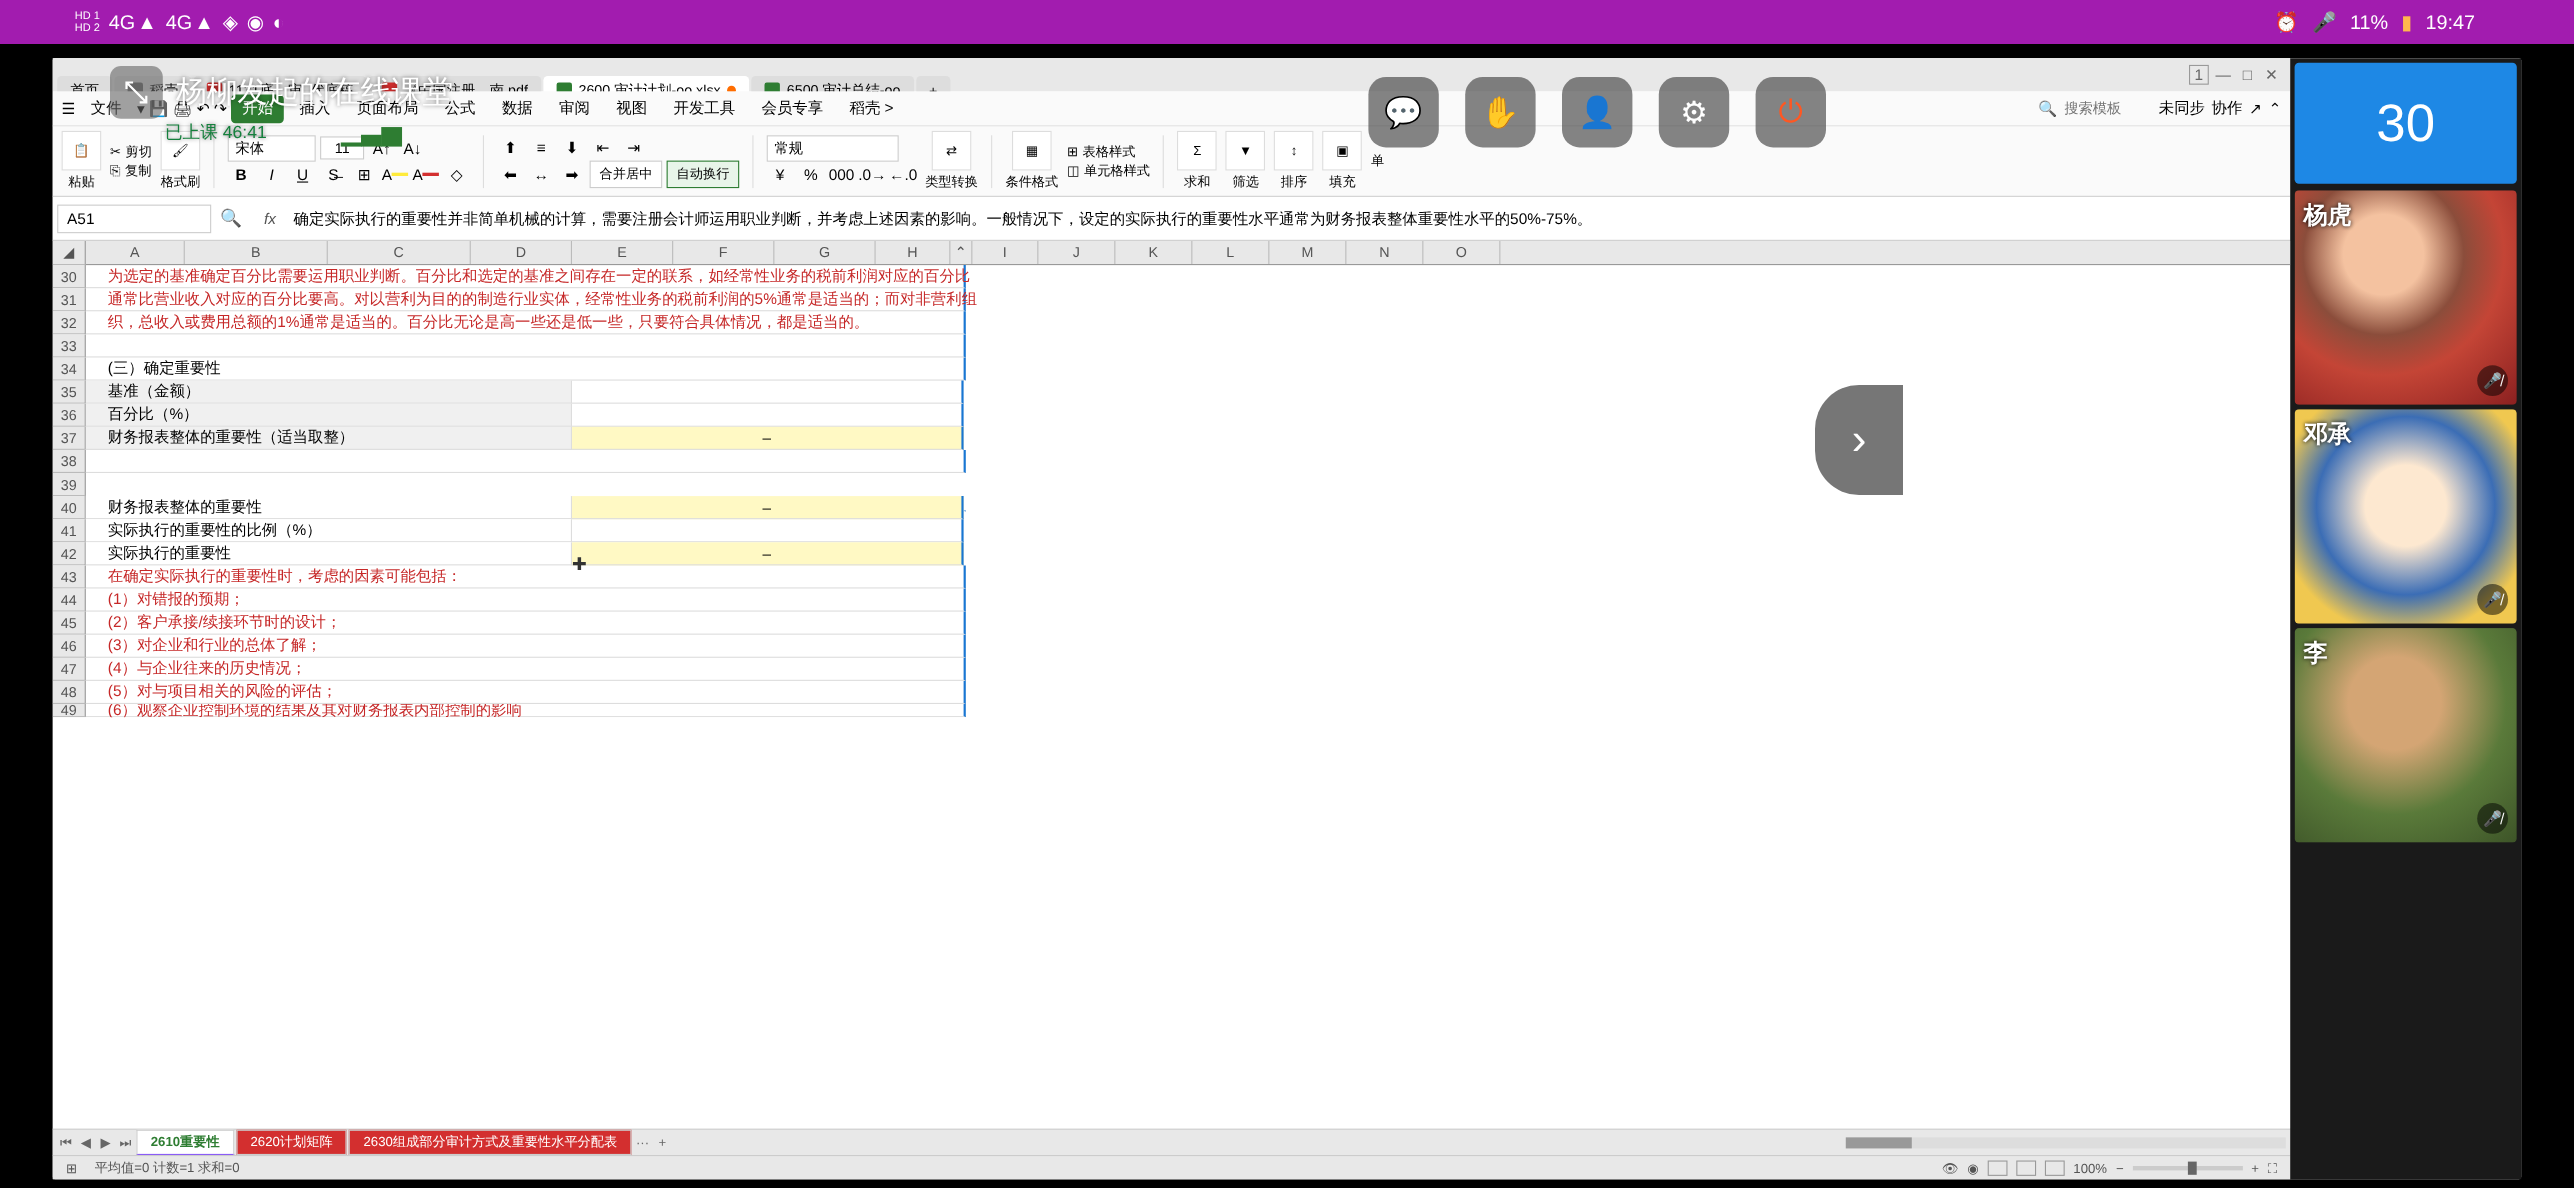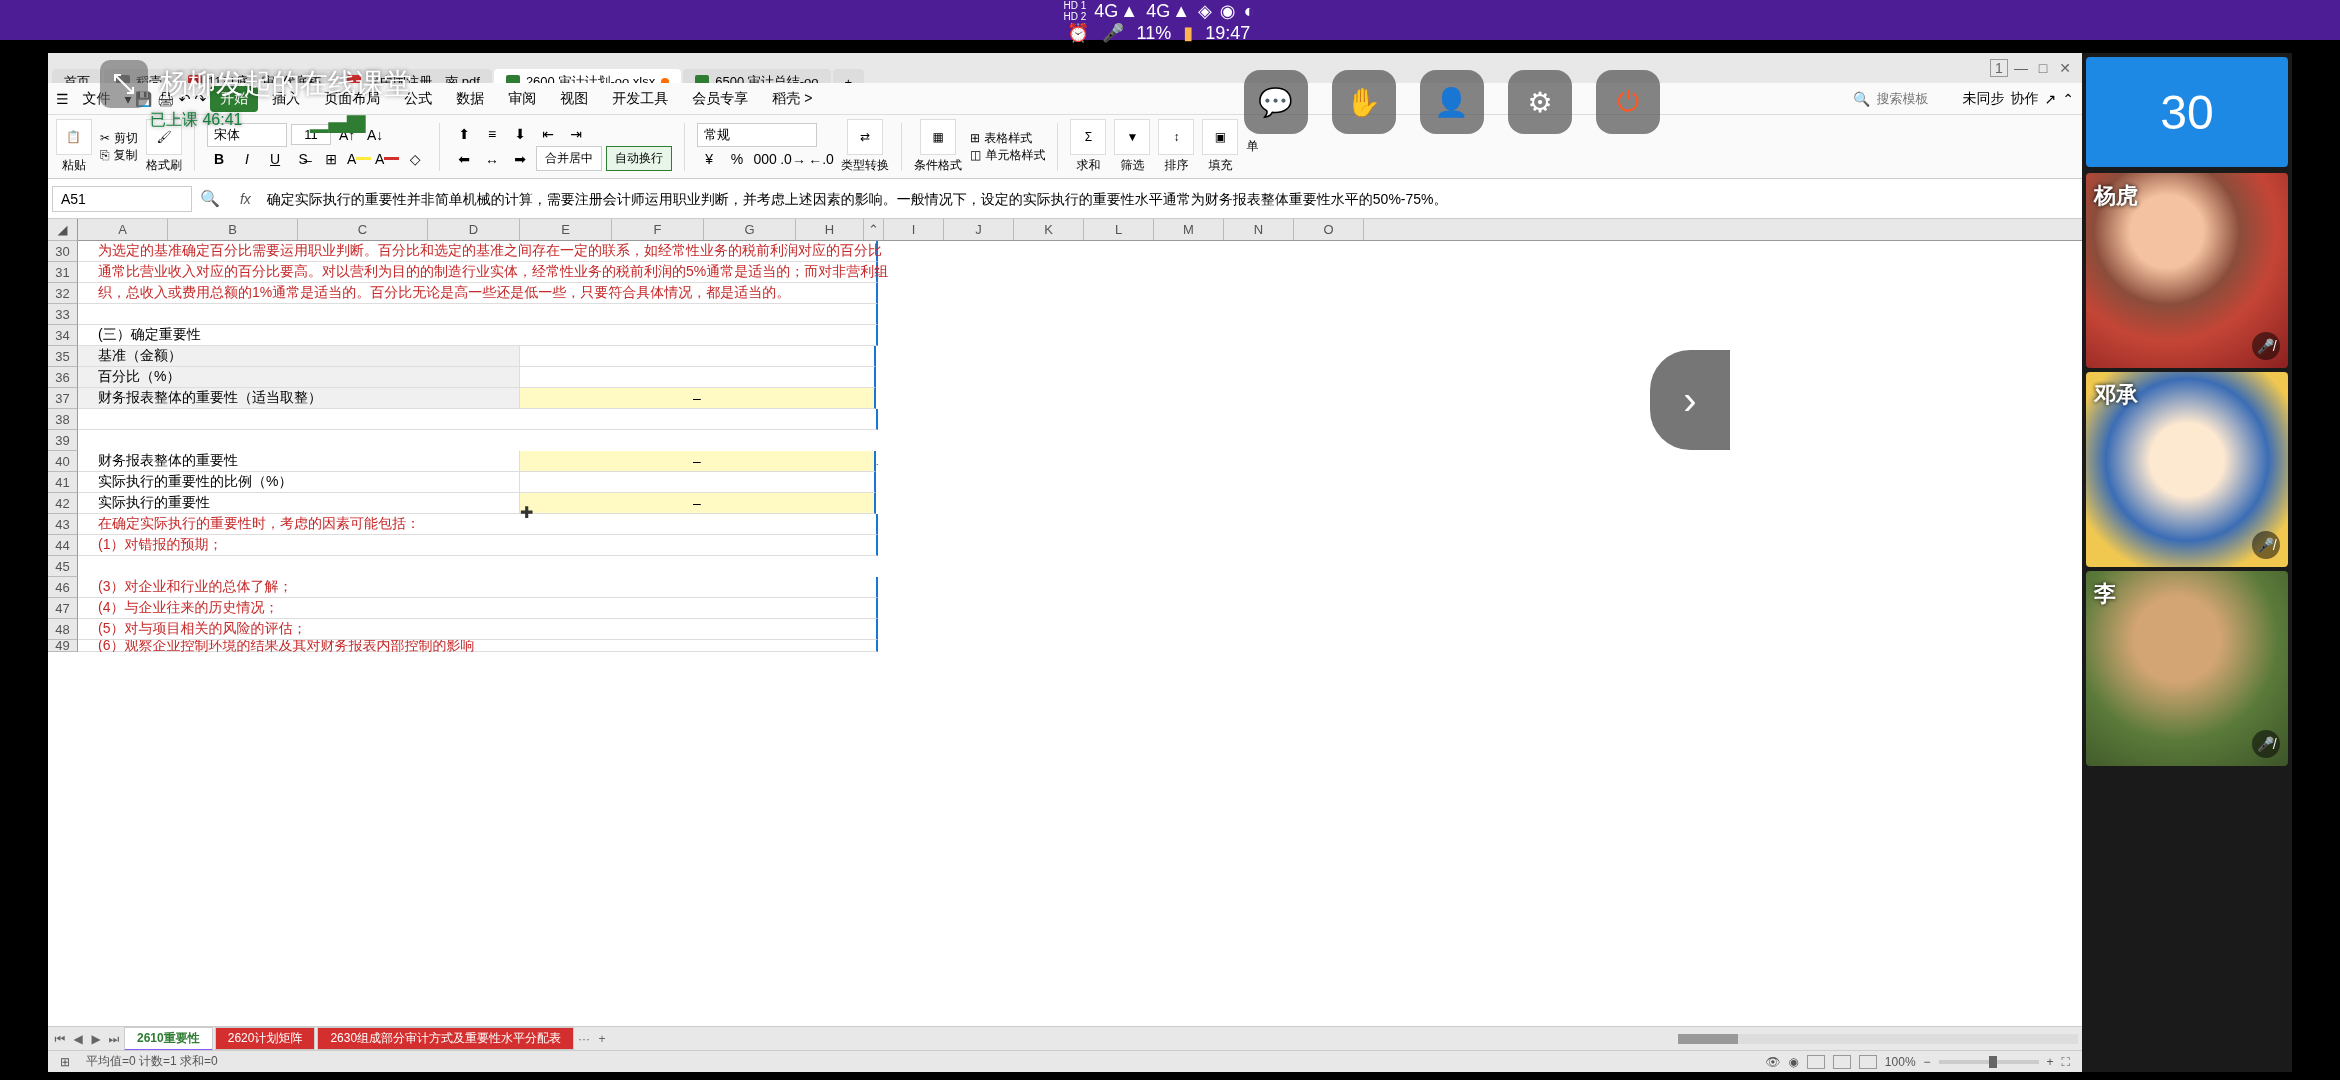--- a/index.html
+++ b/index.html
@@ -1,19 +1,19 @@
 <!DOCTYPE html>
 <html><head>
 <meta charset="utf-8">
 <style>
 * { margin: 0; padding: 0; box-sizing: border-box; font-family: "Microsoft YaHei", sans-serif; }
 body { background: #000; width: 2340px; height: 1080px; overflow: hidden; position: relative; }
 
 
-.status-bar { height: 40px; background: #4c1d95; display: flex; justify-content: space-between; align-items: center; padding: 0 90px 0 68px; color: #fff; font-size: 18px; flex-direction: column; }
+.status-bar { height: 40px; background: #a21caf; display: flex; justify-content: space-between; align-items: center; padding: 0 90px 0 68px; color: #fff; font-size: 18px; }
 .status-left { display: flex; align-items: center; gap: 8px; }
 .status-right { display: flex; align-items: center; gap: 12px; }
 .hd-badge { font-size: 10px; line-height: 11px; }
 .signal-group { display: flex; align-items: center; gap: 2px; }
 
 
 .app-container { position: absolute; top: 53px; left: 48px; right: 48px; bottom: 8px; background: #fff; border-radius: 2px; display: flex; }
 
 
 .spreadsheet { flex: 1; display: flex; flex-direction: column; background: #f5f5f5; }
@@ -430,20 +430,21 @@
         <div class="row">
             <div class="row-h">43</div>
             <div class="cell merged-full red-text">在确定实际执行的重要性时，考虑的因素可能包括：</div>
           </div>
         <div class="row">
             <div class="row-h">44</div>
             <div class="cell merged-full red-text">(1）对错报的预期；</div>
           </div>
         <div class="row">
             <div class="row-h">45</div>
+            <div class="cell merged-full red-text">(2）客户承接/续接环节时的设计；</div>
           </div>
         <div class="row">
             <div class="row-h">46</div>
             <div class="cell merged-full red-text">(3）对企业和行业的总体了解；</div>
           </div>
         <div class="row">
             <div class="row-h">47</div>
             <div class="cell merged-full red-text">(4）与企业往来的历史情况；</div>
           </div>
         <div class="row">

